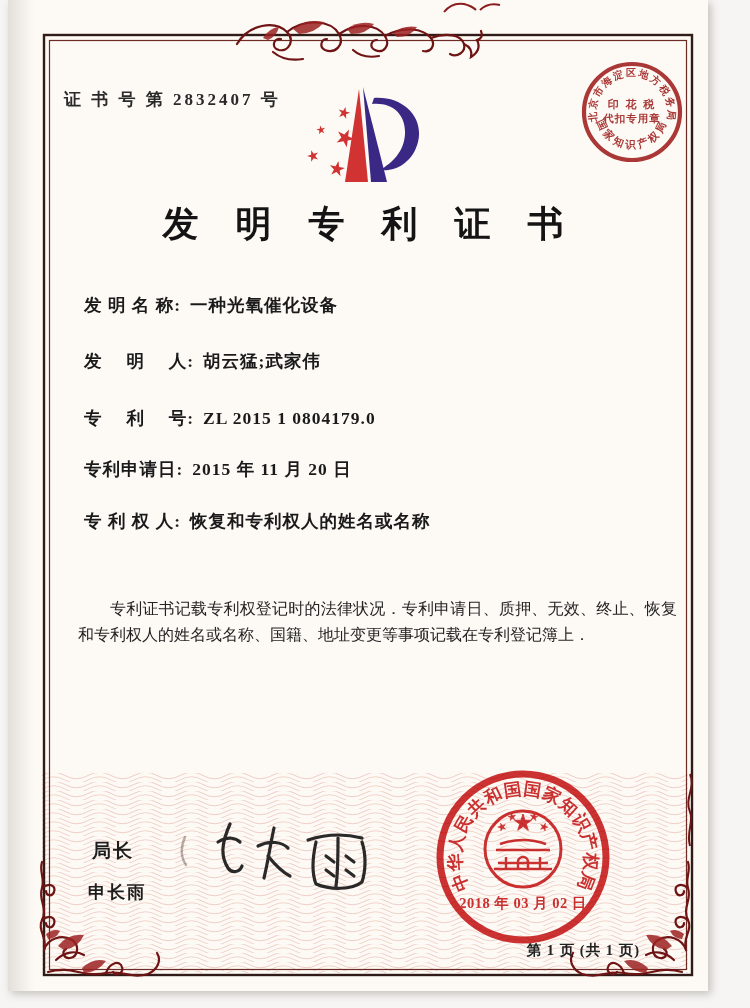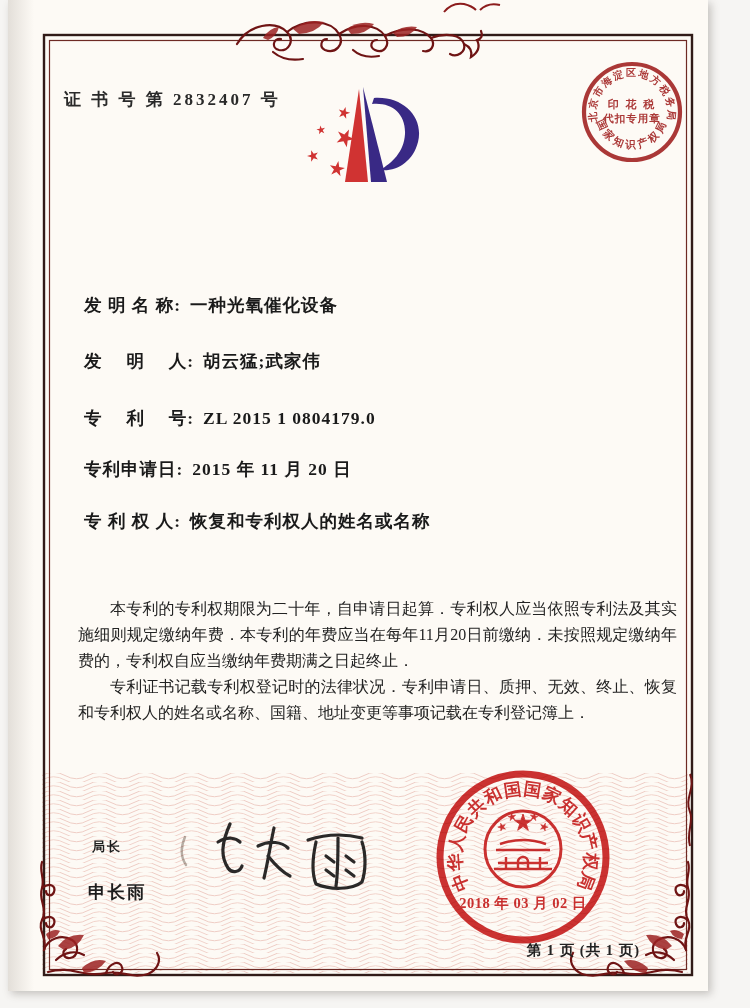--- a/index.html
+++ b/index.html
@@ -12,21 +12,21 @@
         background:linear-gradient(90deg,rgba(90,80,70,.16),rgba(90,80,70,0));}
   .abs{position:absolute;}
   .cert-no{left:64px;top:88px;font-size:17px;font-weight:600;letter-spacing:3px;color:#2a2a2a;}
   .title{left:120px;top:200px;width:500px;text-align:center;font-size:36px;font-weight:700;
          letter-spacing:14px;color:#141414;}
   .field{left:84px;font-size:17.5px;font-weight:700;color:#1a1a1a;letter-spacing:1px;white-space:nowrap;}
   .field .val{margin-left:9px;}
   .bodytext{left:78px;top:596px;width:599px;font-size:16px;line-height:26px;text-align:justify;
             color:#232323;font-weight:500;}
   .bodytext p{margin:0;text-indent:2em;}
-  .sig-title{left:92px;top:838px;font-size:13px;font-weight:700;letter-spacing:2px;}
+  .sig-title{left:92px;top:838px;font-size:19px;font-weight:700;letter-spacing:2px;}
   .sig-name{left:88px;top:868px;font-size:17.5px;font-weight:700;letter-spacing:2px;margin-top:12px;}
   .footer{left:60px;top:941px;width:580px;text-align:right;font-size:14.5px;font-weight:600;letter-spacing:1px;color:#222;}
   svg{display:block;}
   .blend{mix-blend-mode:multiply;}
 </style>
 </head>
 <body>
 
 <div class="stage">
 
@@ -128,39 +128,39 @@
     <path d="M74,14 C104,12 124,34 118,58 C113,78 96,88 80,86 C92,79 104,68 105,50 C106,30 92,18 72,20 Z" fill="#39298a"></path>
     <g fill="#d23434">
       <use href="#st" transform="translate(44,29) scale(0.62) rotate(15)"></use>
       <use href="#st" transform="translate(21,46) scale(0.46) rotate(-10)"></use>
       <use href="#st" transform="translate(45,54) scale(0.95) rotate(25)"></use>
       <use href="#st" transform="translate(13,72) scale(0.6) rotate(-18)"></use>
       <use href="#st" transform="translate(37,85) scale(0.8) rotate(10)"></use>
     </g>
   </svg>
 
+  <div class="abs title">发 明 专 利 证 书</div>
 
   <div class="abs field" style="top:293px;">
     <span>发 明 名 称:</span><span class="val">一种光氧催化设备</span>
   </div>
   <div class="abs field" style="top:349px;">
     <span>发　 明　 人:</span><span class="val">胡云猛;武家伟</span>
   </div>
   <div class="abs field" style="top:406px;">
     <span>专　 利　 号:</span><span class="val">ZL 2015 1 0804179.0</span>
   </div>
   <div class="abs field" style="top:457px;">
     <span>专利申请日:</span><span class="val">2015 年 11 月 20 日</span>
   </div>
   <div class="abs field" style="top:509px;">
     <span>专 利 权 人:</span><span class="val">恢复和专利权人的姓名或名称</span>
   </div>
 
   <div class="abs bodytext">
-    <p>本专利的专利权期限为二十年，自申请日起算．专利权人应当依照专利法及其实施细则规定缴纳年费．本专利的年费应当在每年11月20日前缴纳．未按照规定缴纳年费的，专利权自应当缴纳年费期满之日起终止．</p>
     <p>专利证书记载专利权登记时的法律状况．专利申请日、质押、无效、终止、恢复和专利权人的姓名或名称、国籍、地址变更等事项记载在专利登记簿上．</p>
   </div>
 
   <div class="abs sig-title">局长</div>
   <div class="abs sig-name">申长雨</div>
 
   <svg class="abs blend" style="left:170px;top:812px;" width="220" height="90" viewBox="0 0 220 90">
     <g fill="none" stroke="#2b2b2b" stroke-width="3.2" stroke-linecap="round" stroke-linejoin="round">
       <path d="M15,25 q-7,16 1,28" stroke="#b9b2ac" stroke-width="2.4"></path>
       <path d="M48,30 C58,24 66,26 70,30"></path>

